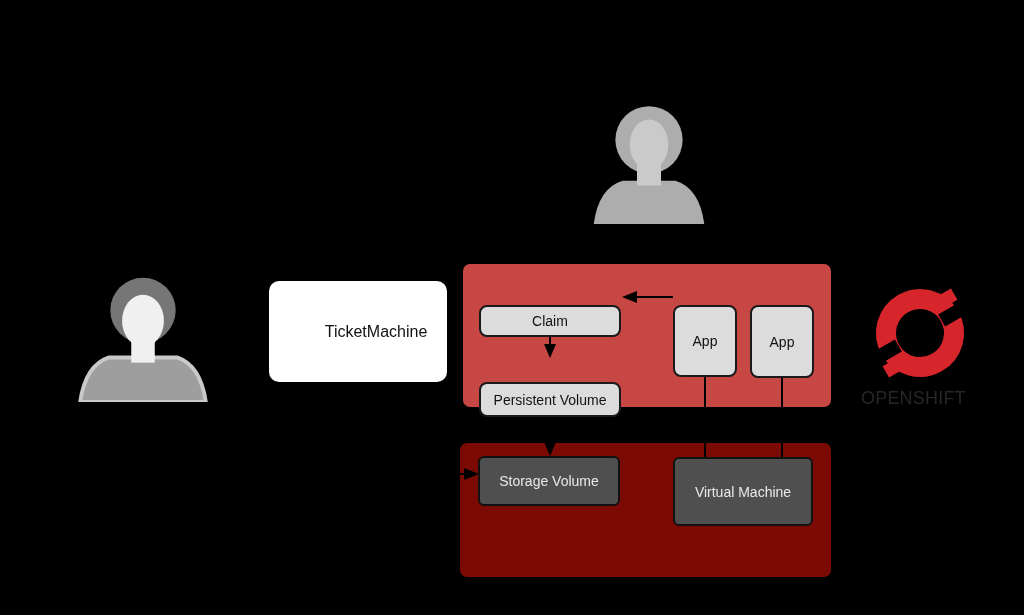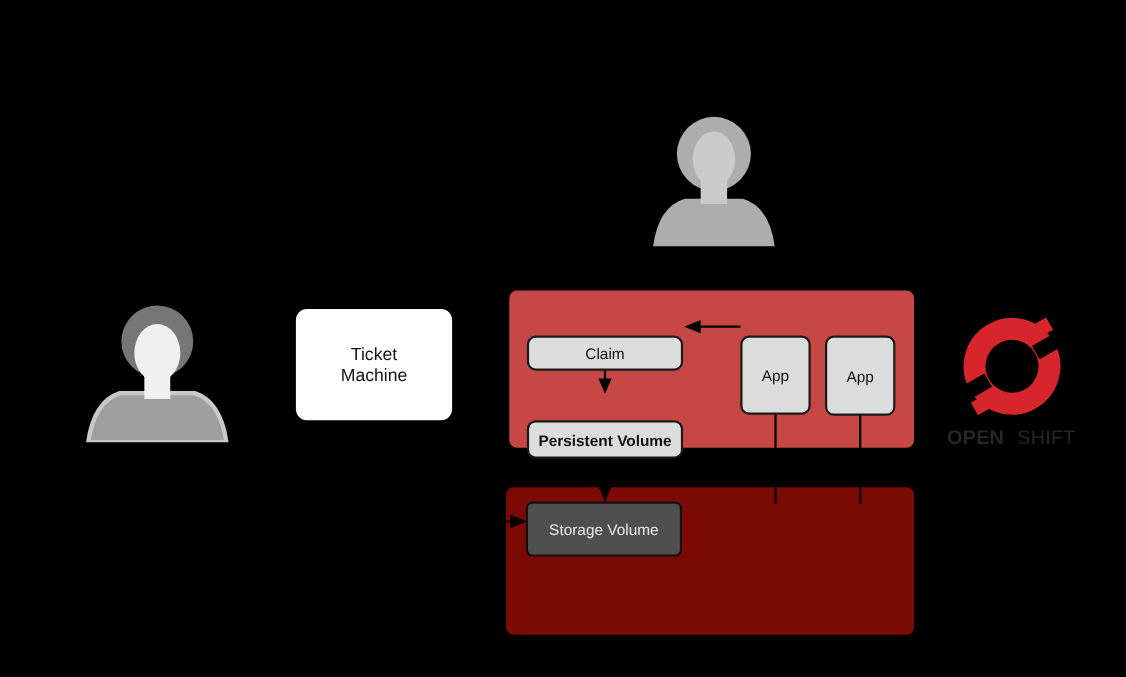--- a/index.html
+++ b/index.html
@@ -25,32 +25,32 @@
   
   .dark-node{
     position:absolute;box-sizing:border-box;
     background:var(--dark-node-bg,#4F4F4F);
     border:2px solid #111;
     border-radius:6px;color:var(--dark-node-text,#E9E9E9);
     display:flex;align-items:center;justify-content:center;
     font-size:14px;z-index:3;
   }
   #claim-node{left:479px;top:281px;width:142px;height:32px;}
-  #pv-node{left:479px;top:358px;width:142px;height:35px;font-weight:bold;}
+  #pv-node{left:479px;top:358px;width:142px;height:35px;}
   #app1-node{left:673px;top:281px;width:64px;height:72px;}
   #app2-node{left:750px;top:281px;width:64px;height:73px;}
   #storage-node{left:478px;top:456px;width:142px;height:50px;}
   #vm-node{left:673px;top:457px;width:140px;height:69px;}
   
   #ticket-box{
     left:269px;top:281px;width:142px;height:101px;
     background:var(--ticket-bg,#fff);border-radius:10px;
     color:var(--ticket-text,#111);
-    display:flex;flex-direction:column;align-items:center;justify-content:center;
-    font-size:16px;line-height:19px;text-align:center;z-index:3;
+    display:flex;flex-direction:row;align-items:center;justify-content:center;
+    font-size:16px;line-height:19px;text-align:center;z-index:3;padding-left:36px;
   }
   
   #admin-avatar{left:75px;top:271px;width:136px;height:131px;z-index:2;}
   #dev-avatar{left:586px;top:99px;width:126px;height:125px;z-index:2;}
   .admin-hair{fill:var(--avatar-admin-hair,#767676);}
   .admin-face{fill:var(--avatar-admin-face,#F0F0F0);}
   .admin-torso{fill:var(--avatar-admin-torso,#9E9E9E);stroke:var(--avatar-admin-torso-outline,#C9C9C9);stroke-width:3;}
   .dev-hair{fill:var(--avatar-dev-hair,#ADADAD);}
   .dev-face{fill:var(--avatar-dev-face,#CACACA);}
   
@@ -60,22 +60,22 @@
   
   #openshift-logo{left:864px;top:283px;width:112px;height:104px;z-index:2;}
   .logo-ring{stroke:var(--logo-red,#D7252C);fill:none;stroke-width:20;}
   .logo-gap{fill:var(--canvas-bg,#000);}
   .logo-chunk{fill:var(--logo-red,#D7252C);}
   #openshift-wordmark{
     left:861px;top:388px;width:130px;height:22px;z-index:2;
     color:var(--logo-text,#2A2526);font-size:18px;letter-spacing:0.2px;
     white-space:nowrap;
   }
-  #openshift-wordmark .w-bold{font-weight:700;text-align:center;}
-  #openshift-wordmark .w-light{font-weight:400;margin-left:12px;}
+  #openshift-wordmark .w-bold{font-weight:400;text-align:center;}
+  #openshift-wordmark .w-light{font-weight:400;}
 </style>
 </head>
 <body>
 
 <div id="canvas">
 
   <div id="project-box" class="group-box"></div>
   <div id="infra-box" class="group-box"></div>
 
   <svg id="arrows" class="abs">
@@ -125,20 +125,23 @@
   <div id="app1-node" class="light-node">
     <span>App</span>
   </div>
   <div id="app2-node" class="light-node">
     <span>App</span>
   </div>
 
   <div id="storage-node" class="dark-node">
     <span>Storage Volume</span>
   </div>
+  <div id="vm-node" class="dark-node">
+    <span>Virtual Machine</span>
+  </div>
 
   <svg id="openshift-logo" class="abs" viewBox="0 0 104 104">
     <g transform="rotate(-30 52 50)">
       <circle class="logo-ring" cx="52" cy="50" r="34"></circle>
       <rect class="logo-gap" x="2" y="43" width="25" height="14"></rect>
       <rect class="logo-gap" x="77" y="43" width="25" height="14"></rect>
       <rect class="logo-chunk" x="81" y="27" width="20" height="13"></rect>
       <rect class="logo-chunk" x="3" y="60" width="20" height="13"></rect>
     </g>
   </svg>

